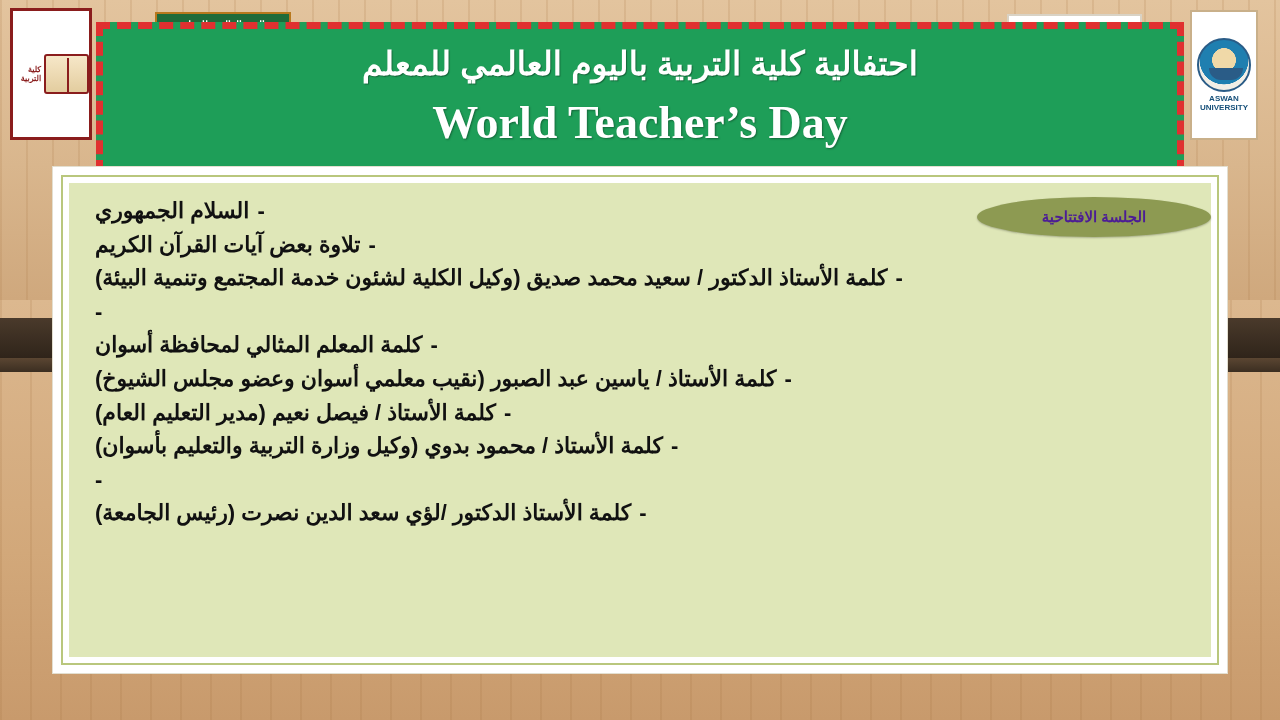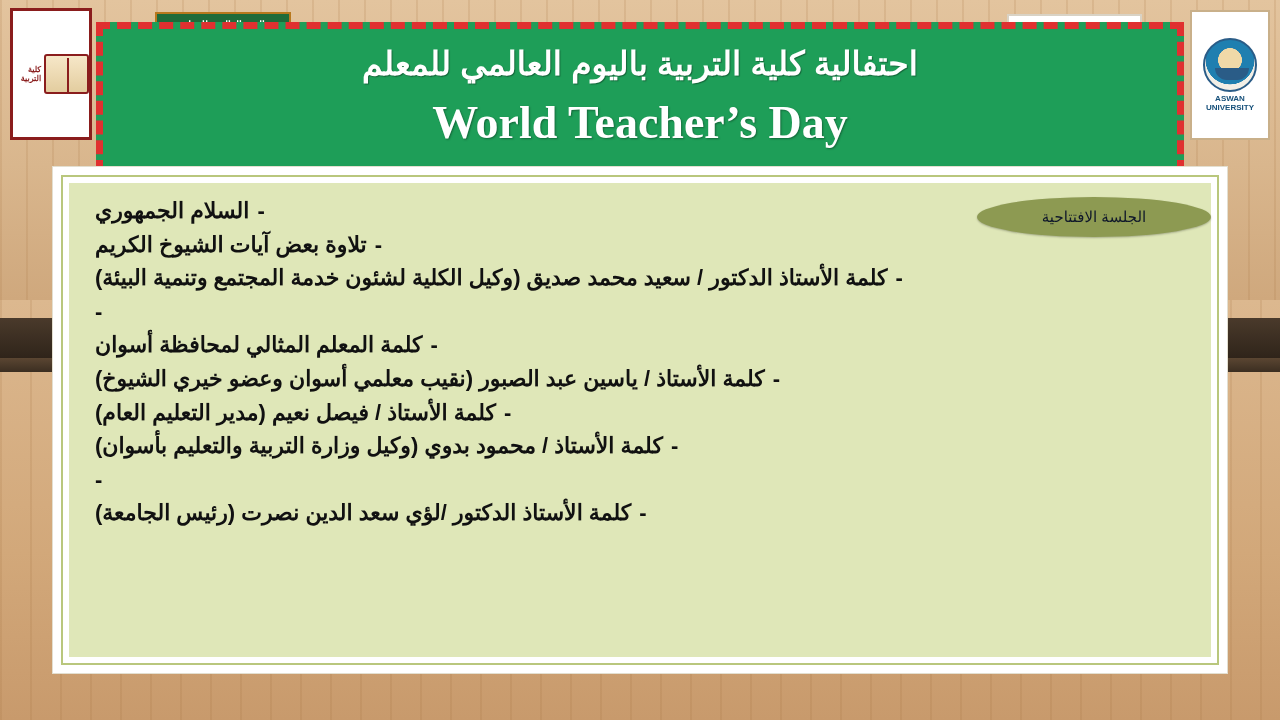--- a/index.html
+++ b/index.html
@@ -50,21 +50,21 @@
   .header-en {
     font-family:"Liberation Serif", serif;
     font-size: 46px; font-weight:bold; line-height:1.2;
     margin-top:12px; direction:ltr;
     text-shadow: 1px 1px 2px rgba(0,0,0,.35);
   }
 
   
   .logo { position:absolute; }
   .logo-fac {
-    left: 1190px; top: 10px; width: 80px; height: 130px;
+    left: 1190px; top: 10px; width: 68px; height: 130px;
     background:#ffffff; border:2px solid #c9b08a;
     display:flex; flex-direction:column; align-items:center; justify-content:center; gap:2px;
   }
   .logo-fac .circ {
     width:54px;height:54px;border-radius:50%;
     background:radial-gradient(circle at 50% 40%, #f0d9a8 0 30%, #1f7fb0 31% 62%, #f2efe6 63% 100%);
     border:2px solid #2a5c87;
     position:relative;
   }
   .logo-fac .circ::after{
@@ -144,21 +144,21 @@
     background:#dfe7b8;
     padding:14px 26px 10px 26px;
     position:relative;
   }
 
   .badge {
     position:absolute; right:0px; top:14px;
     width:234px; height:40px;
     background:#8d9a52; border-radius:50%;
     display:flex;align-items:center;justify-content:center;
-    color:#0f172a; font-weight:normal; font-size:15px; direction:rtl;
+    color:#4c1d95; font-weight:bold; font-size:15px; direction:rtl;
     box-shadow: 0 1px 2px rgba(0,0,0,.25);
   }
 
   ul.agenda { list-style:none; direction:rtl; text-align:right; padding-right:6px; }
   ul.agenda li {
     font-size: 22px; font-weight:bold; color:#111111;
     line-height:1.30; margin-bottom:5px;
     display:flex; gap:8px; justify-content:flex-end; align-items:flex-start;
     white-space:normal;
   }
@@ -216,36 +216,36 @@
 
         <div class="badge">الجلسة الافتتاحية</div>
 
         <ul class="agenda">
           <li>
               <span class="dash">-</span>
               <span class="txt">السلام الجمهوري</span>
             </li>
           <li>
               <span class="dash">-</span>
-              <span class="txt">تلاوة بعض آيات الشيوخ الكريم</span>
+              <span class="txt">تلاوة بعض آيات القرآن الكريم</span>
             </li>
           <li>
               <span class="dash">-</span>
               <span class="txt">كلمة الأستاذ الدكتور / سعيد محمد صديق (وكيل الكلية لشئون خدمة المجتمع وتنمية البيئة)</span>
             </li>
           <li>
               <span class="dash">-</span>
             </li>
           <li>
               <span class="dash">-</span>
               <span class="txt">كلمة المعلم المثالي لمحافظة أسوان</span>
             </li>
           <li>
               <span class="dash">-</span>
-              <span class="txt">كلمة الأستاذ / ياسين عبد الصبور (نقيب معلمي أسوان وعضو خيري الشيوخ)</span>
+              <span class="txt">كلمة الأستاذ / ياسين عبد الصبور (نقيب معلمي أسوان وعضو مجلس الشيوخ)</span>
             </li>
           <li>
               <span class="dash">-</span>
               <span class="txt">كلمة الأستاذ / فيصل نعيم (مدير التعليم العام)</span>
             </li>
           <li>
               <span class="dash">-</span>
               <span class="txt">كلمة الأستاذ / محمود بدوي (وكيل وزارة التربية والتعليم بأسوان)</span>
             </li>
           <li>

